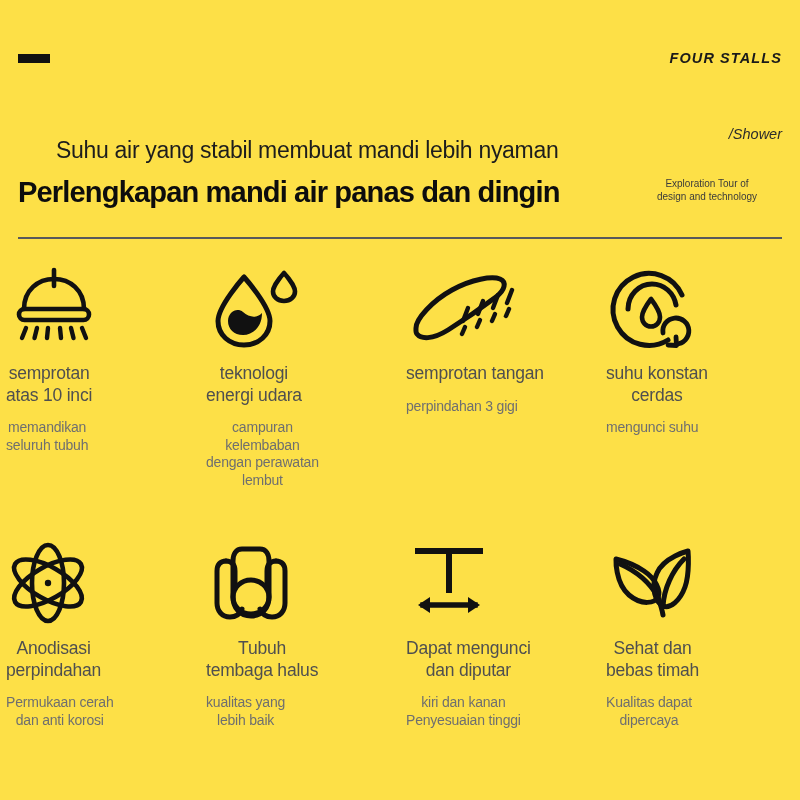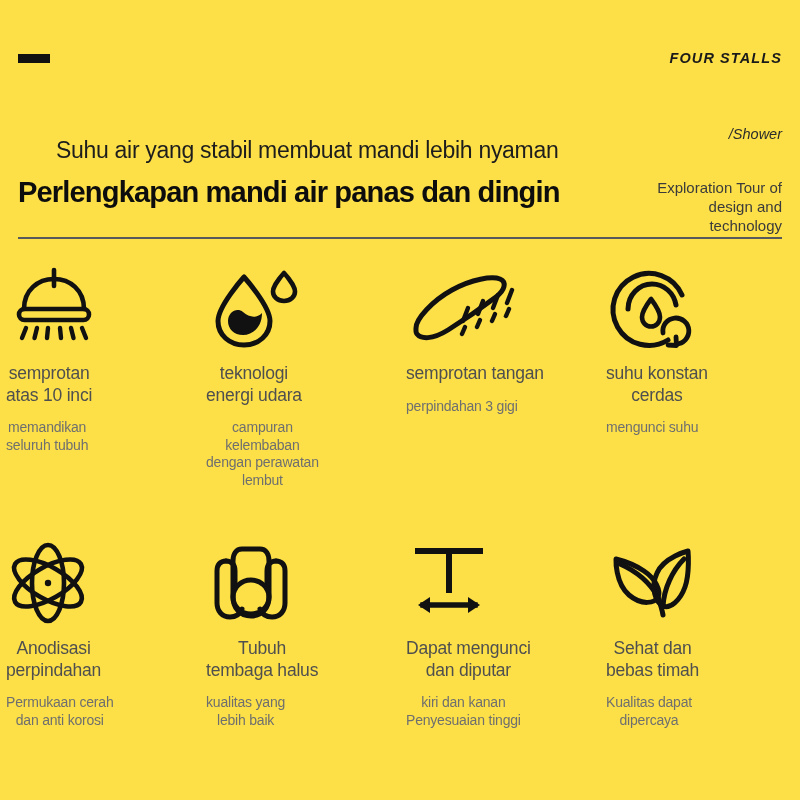--- a/index.html
+++ b/index.html
@@ -82,22 +82,22 @@
     white-space: nowrap;
     transform: scaleX(0.97);
     transform-origin: left center;
   }
 
   .tagline {
     position: absolute;
     right: 18px;
     top: 178px;
     width: 150px;
-    text-align: right;
-    font-size: 15px;
+    text-align: center;
+    font-size: 10px;
     line-height: 1.28;
     color: #3b3b3b;
   }
 
   .divider {
     position: absolute;
     left: 18px;
     top: 237px;
     width: 764px;
     height: 2px;

